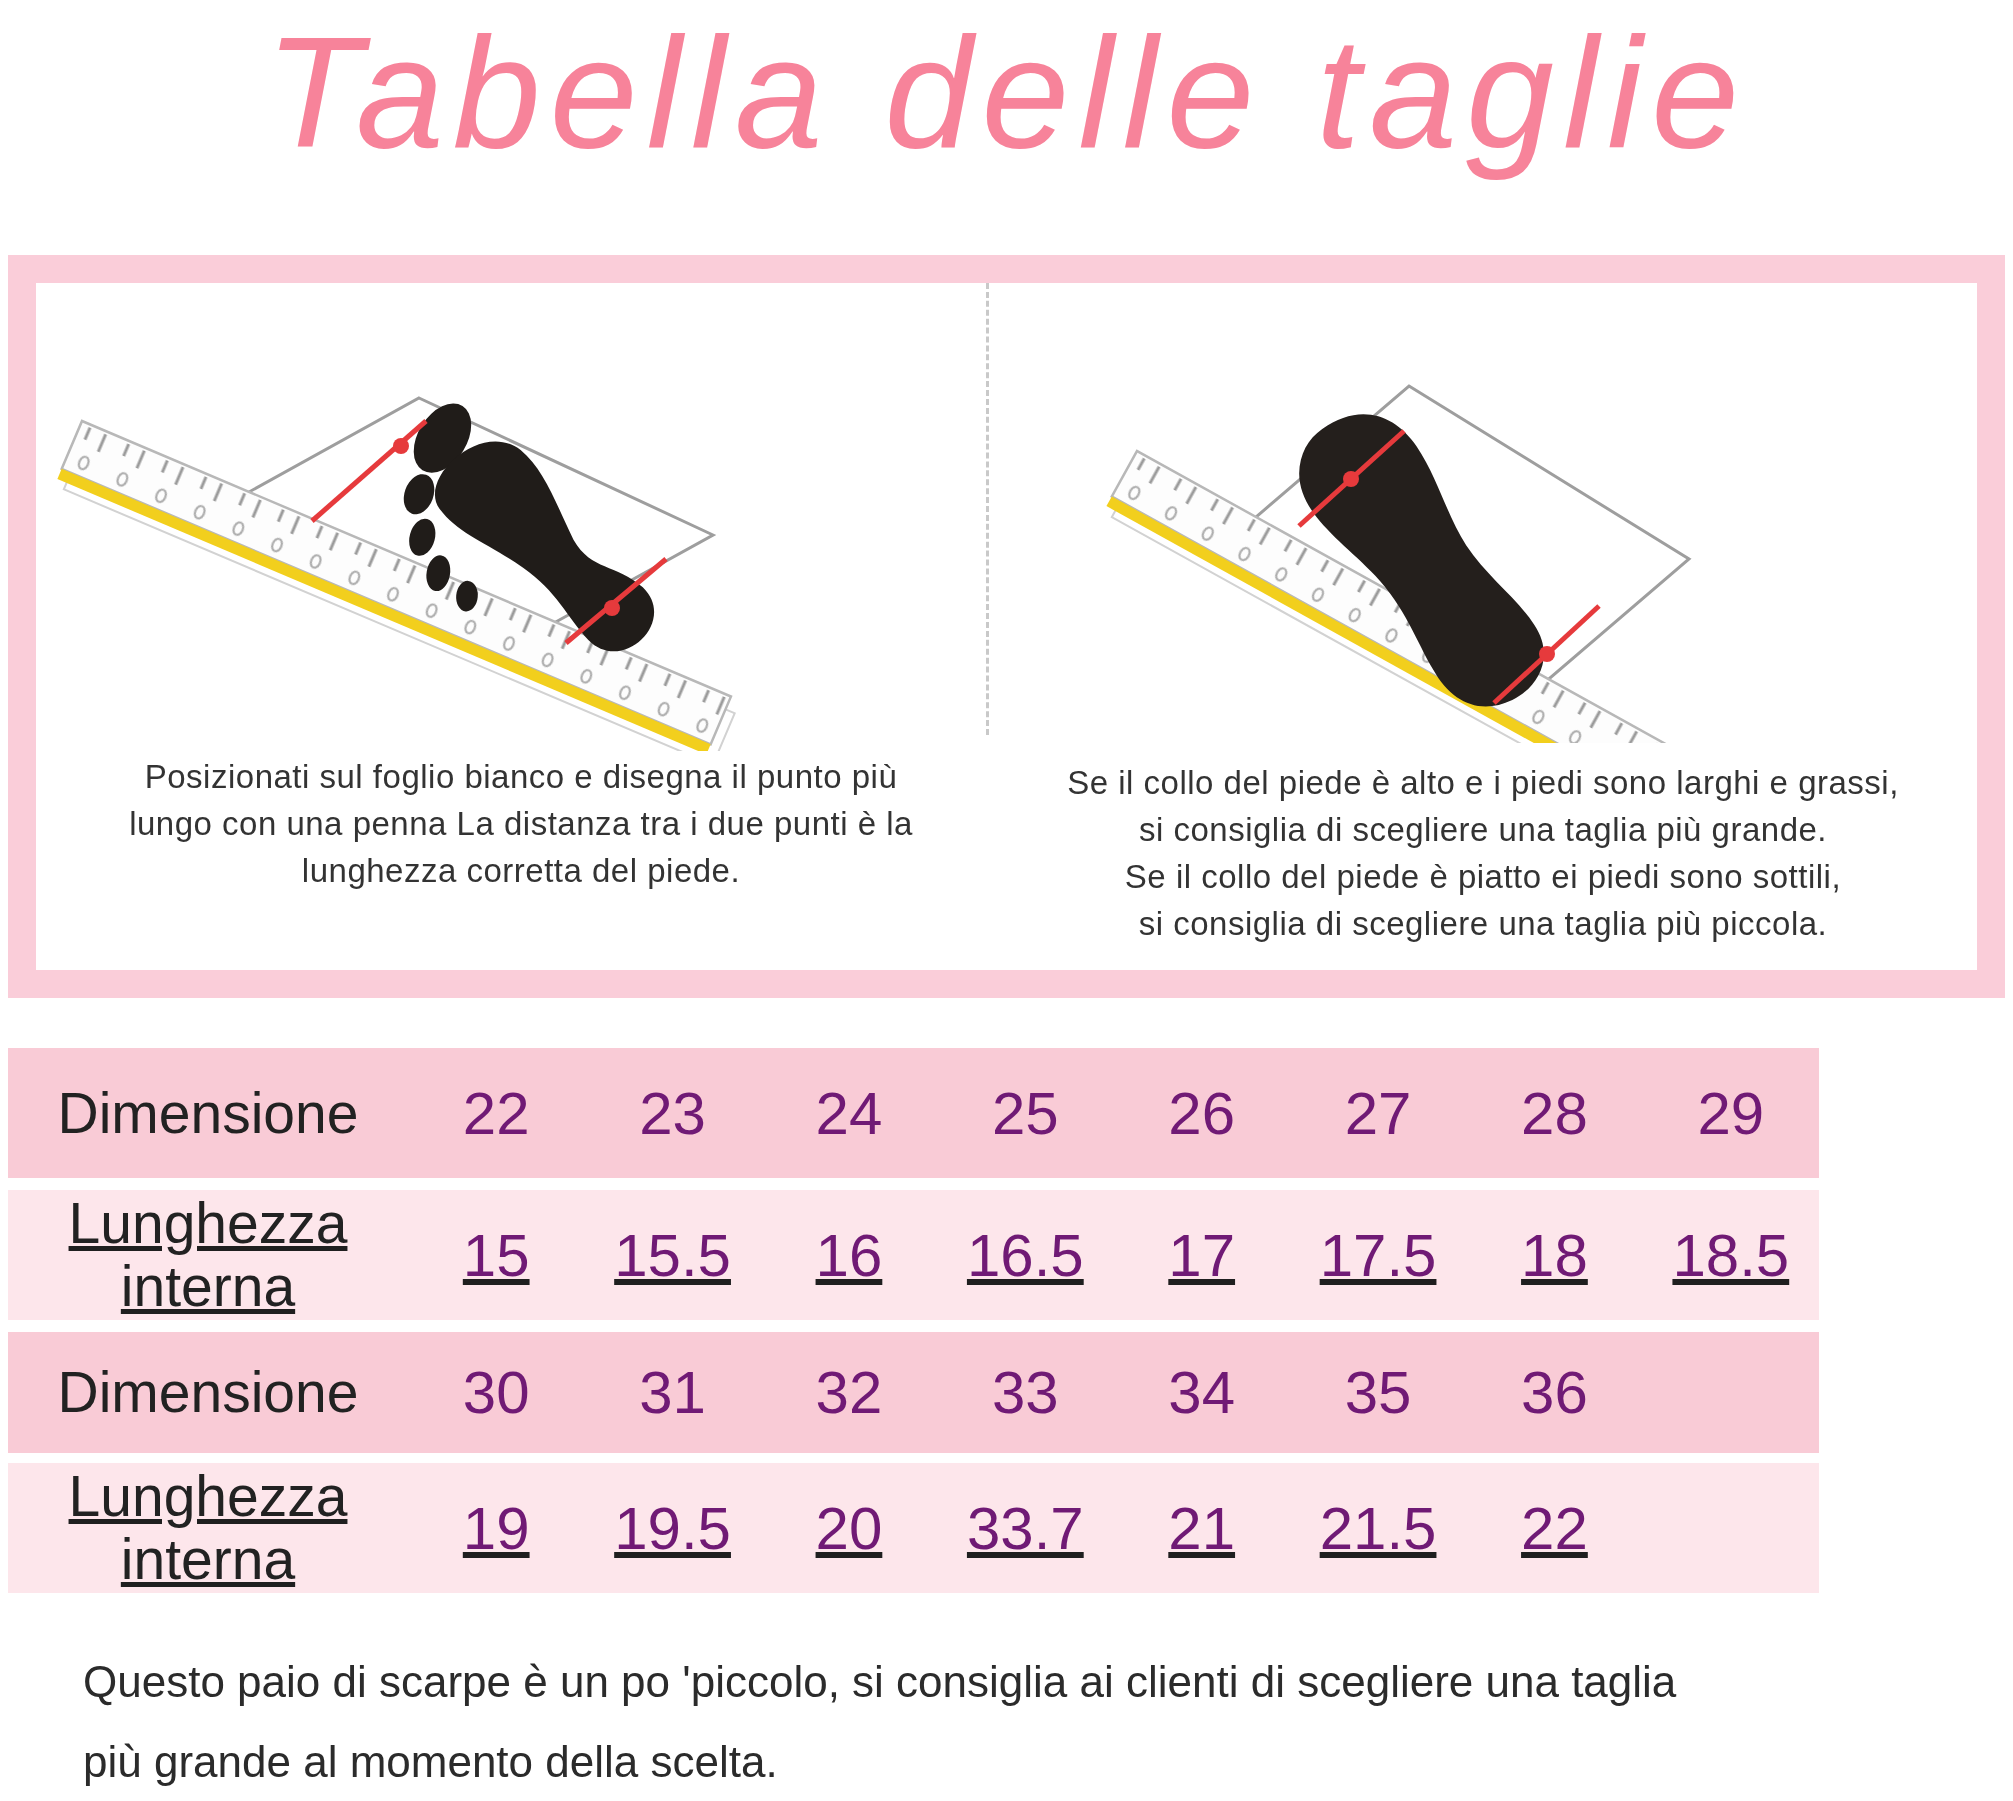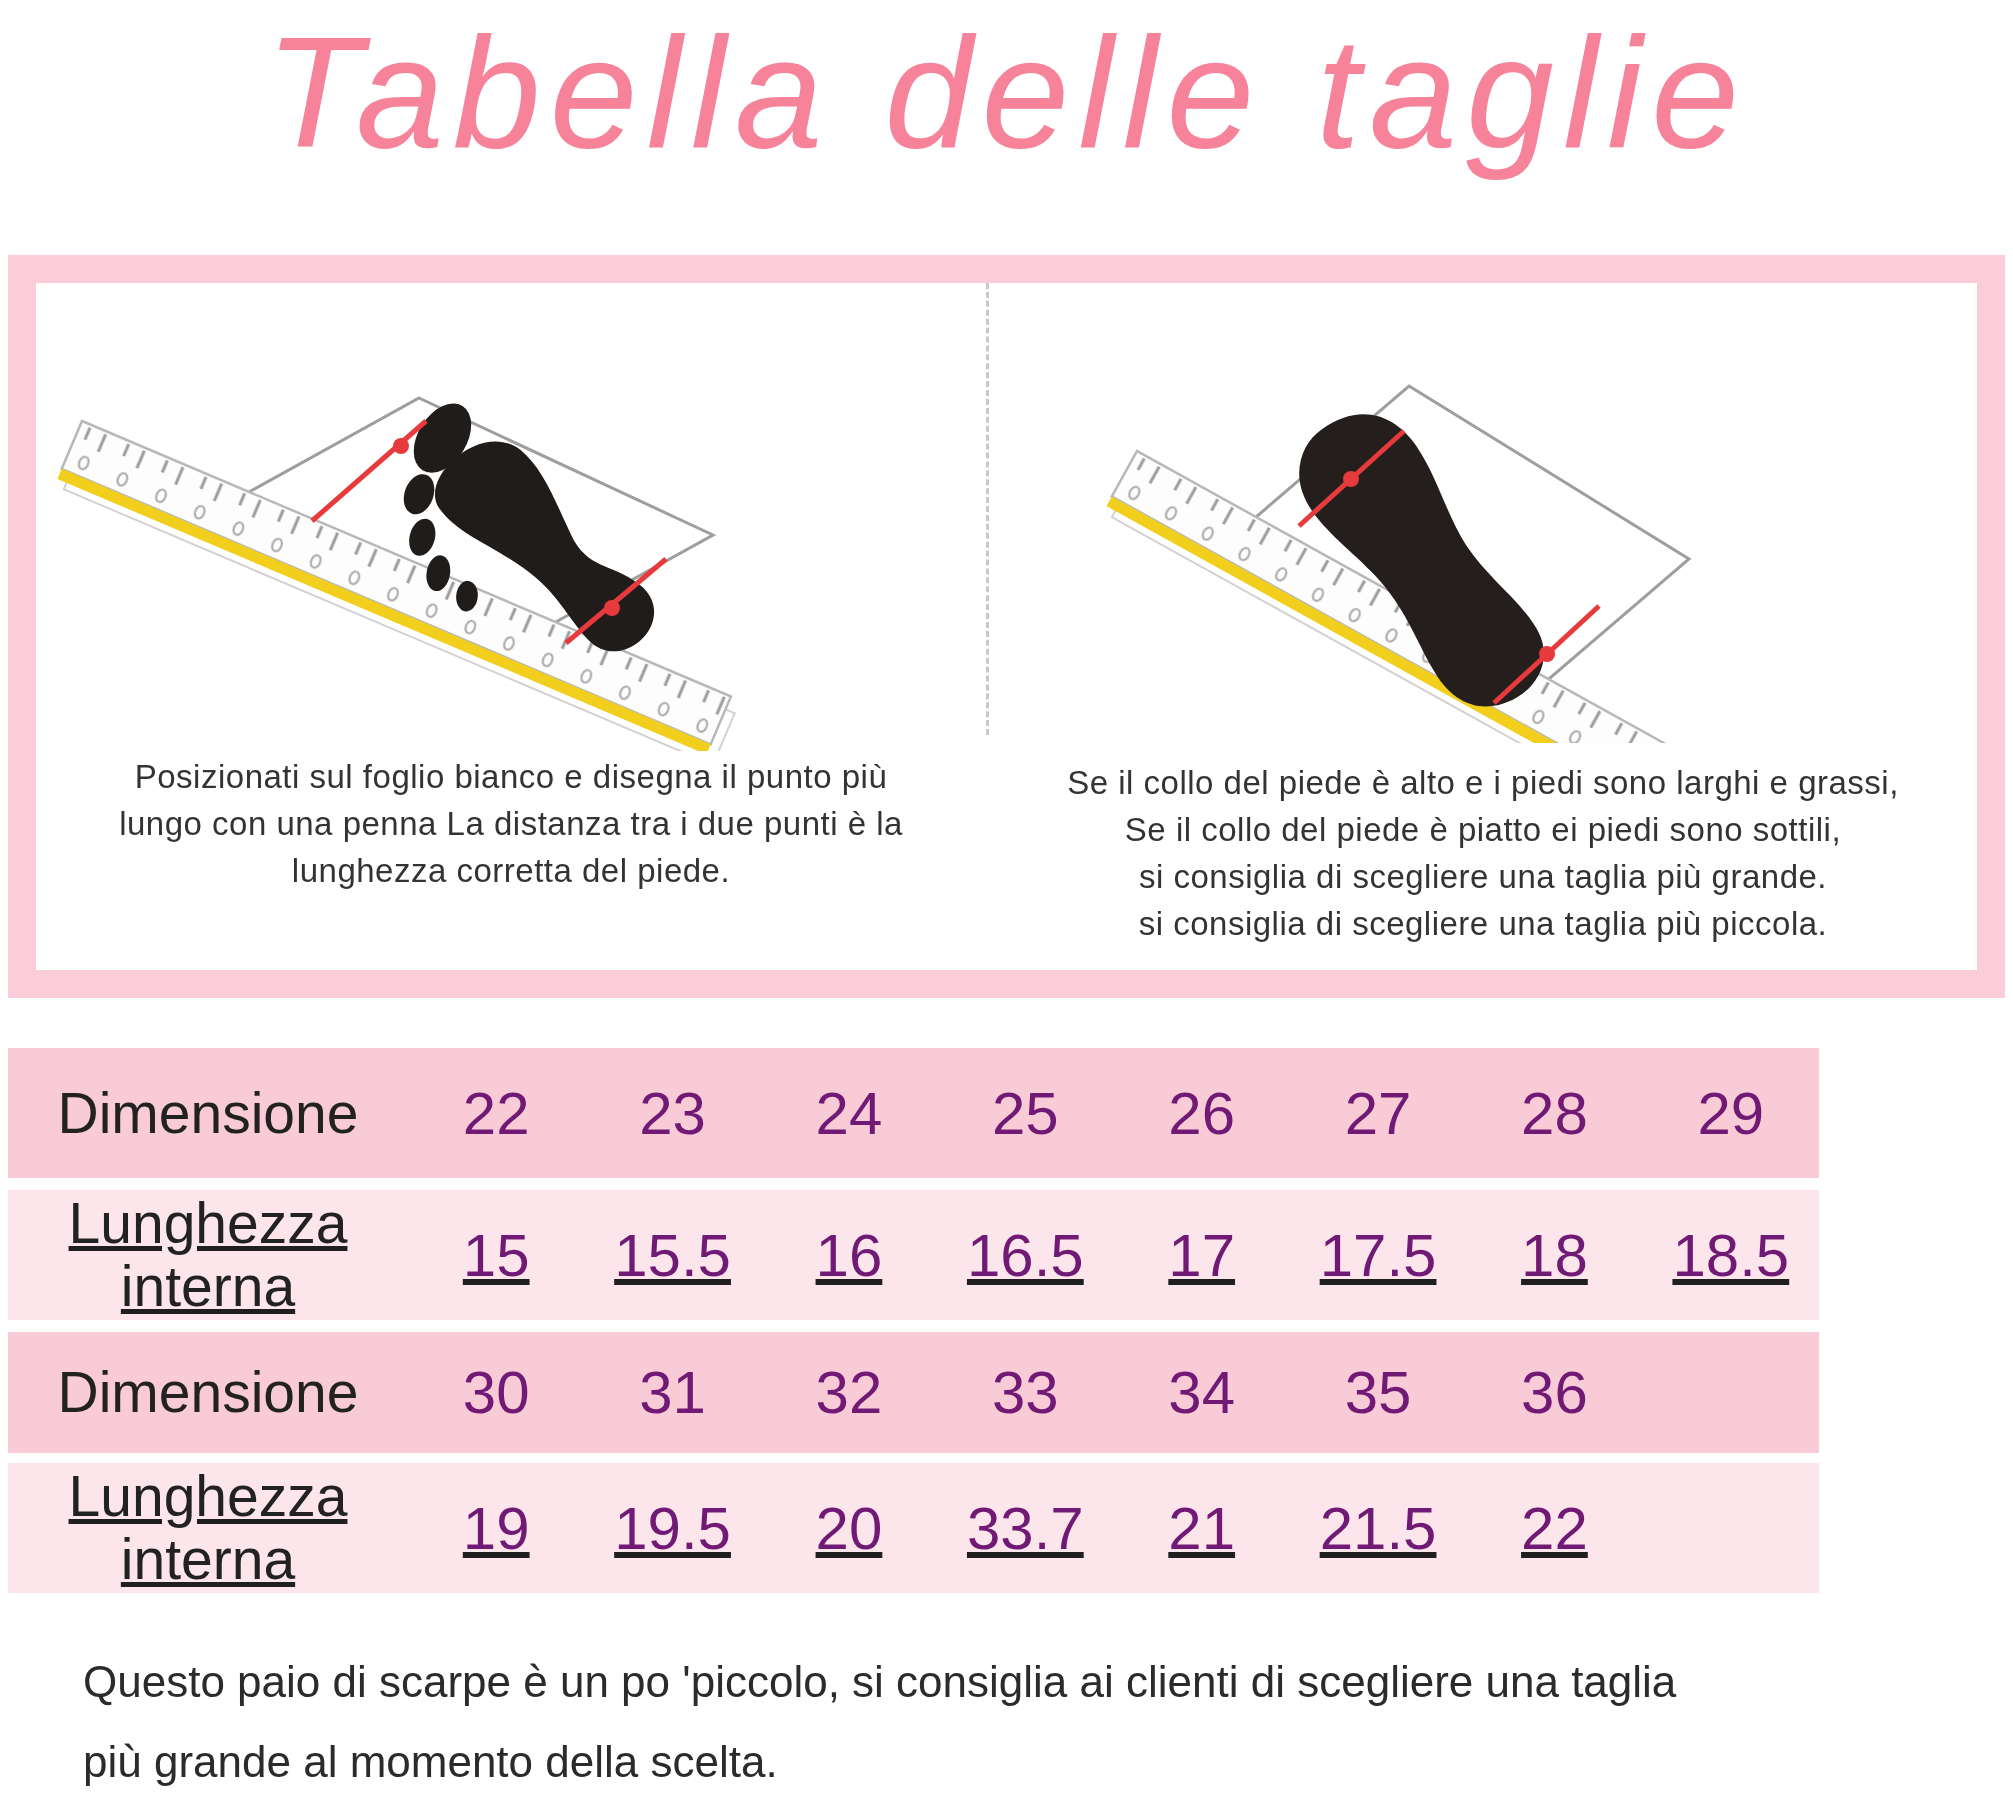--- a/index.html
+++ b/index.html
@@ -49,21 +49,21 @@
   }
   .illus { position: absolute; left: 0; top: 8px; }
   .caption {
     position: absolute; left: 0; width: 100%;
     text-align: center;
     font-size: 33px;
     line-height: 47px;
     color: #333333;
     letter-spacing: 0.5px;
   }
-  .panel.left  .caption { top: 470px; }
+  .panel.left  .caption { top: 470px; padding-left: 10px; }
   .panel.right .caption { top: 448px; margin-top: 28px; }
 
   
   .trow {
     position: absolute;
     left: 8px; width: 1811px;
     display: grid;
     grid-template-columns: 400px repeat(8, 1fr);
     align-items: center;
   }
@@ -171,22 +171,22 @@
           </g>
           <g stroke="#E63A3C" stroke-width="5">
             <line x1="415" y1="140" x2="310" y2="235"></line>
             <line x1="610" y1="315" x2="505" y2="412"></line>
             <circle cx="362" cy="188" r="8" fill="#E63A3C" stroke="none"></circle>
             <circle cx="558" cy="363" r="8" fill="#E63A3C" stroke="none"></circle>
           </g>
         </svg>
         <div class="caption">
           <div>Se il collo del piede è alto e i piedi sono larghi e grassi,</div>
+          <div>si consiglia di scegliere una taglia più grande.</div>
           <div>Se il collo del piede è piatto ei piedi sono sottili,</div>
-          <div>si consiglia di scegliere una taglia più grande.</div>
           <div>si consiglia di scegliere una taglia più piccola.</div>
         </div>
       </div>
 
     </div>
   </div>
 
   <div class="trow dark" style="top:1048px;height:130px;">
     <div class="cell lab">
       <span class="lbl-line">Dimensione</span>

